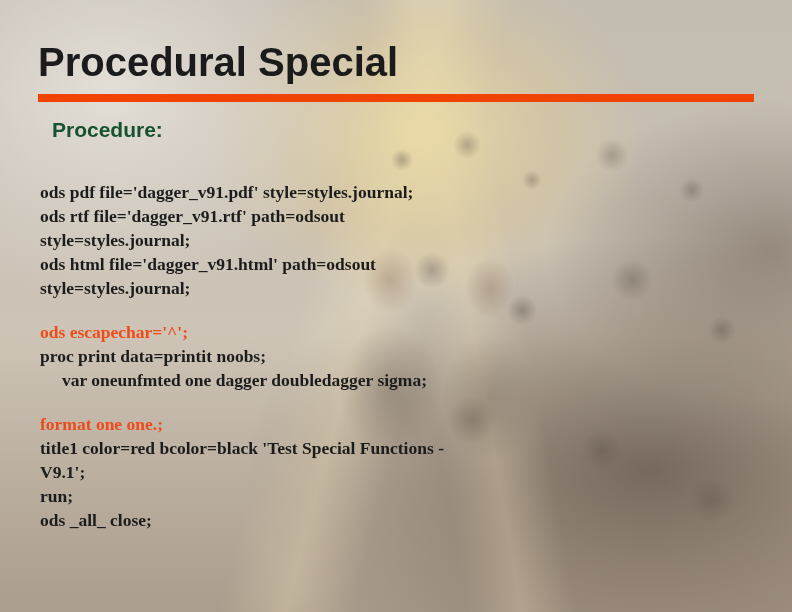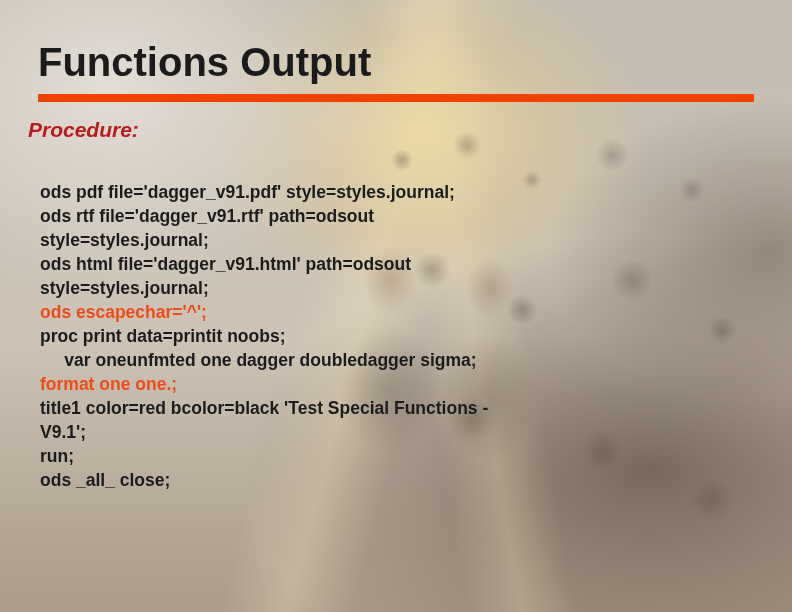--- a/index.html
+++ b/index.html
@@ -93,41 +93,40 @@
     left: 38px;
     top: 94px;
     width: 716px;
     height: 8px;
     background: #f04300;
   }
 
   
   .subhead {
     position: absolute;
-    left: 28px;
+    left: 52px;
     top: 118px;
     font-size: 21px;
     font-weight: bold;
-    font-style: italic;
-    color: #b91c1c;
+    color: #14532d;
   }
   .code {
     position: absolute;
     left: 40px;
     top: 180px;
     width: 720px;
-    font-family: Liberation Sans, sans-serif;
+    font-family: Liberation Serif, serif;
     font-size: 17.5px;
     line-height: 24px;
     font-weight: bold;
     color: #1c1c1c;
     white-space: pre;
   }
   .code .ln { display: block; }
-  .code .orange { color: #ee4b18; }
+  .code .orange { color: #ee4b18; margin-top: 20px; }
   .footnote {
     position: absolute;
     left: 40px;
     top: 518px;
     width: 700px;
     font-size: 16.5px;
     line-height: 24px;
     font-weight: bold;
     font-style: italic;
     color: #f04300;
@@ -135,20 +134,20 @@
 </style>
 </head>
 <body>
 
 <div class="slide">
   <div class="bg"></div>
   <div class="bg-crowd"></div>
   <div class="bg-figure"></div>
   <div class="bg-wash"></div>
 
-  <div class="title">Functions Output</div>
+  <div class="title">Procedural Special</div>
   <div class="title-rule"></div>
 
   <div class="subhead">Procedure:</div>
 
   <div class="code"><span class="ln">ods pdf file='dagger_v91.pdf' style=styles.journal;</span><span class="ln">ods rtf file='dagger_v91.rtf' path=odsout</span><span class="ln">style=styles.journal;</span><span class="ln">ods html file='dagger_v91.html' path=odsout</span><span class="ln">style=styles.journal;</span><span class="ln orange">ods escapechar='^';</span><span class="ln">proc print data=printit noobs;</span><span class="ln">     var oneunfmted one dagger doubledagger sigma;</span><span class="ln orange">format one one.;</span><span class="ln">title1 color=red bcolor=black 'Test Special Functions -</span><span class="ln">V9.1';</span><span class="ln">run;</span><span class="ln">ods _all_ close;</span></div>
 
 </div>
 
 </body></html>

